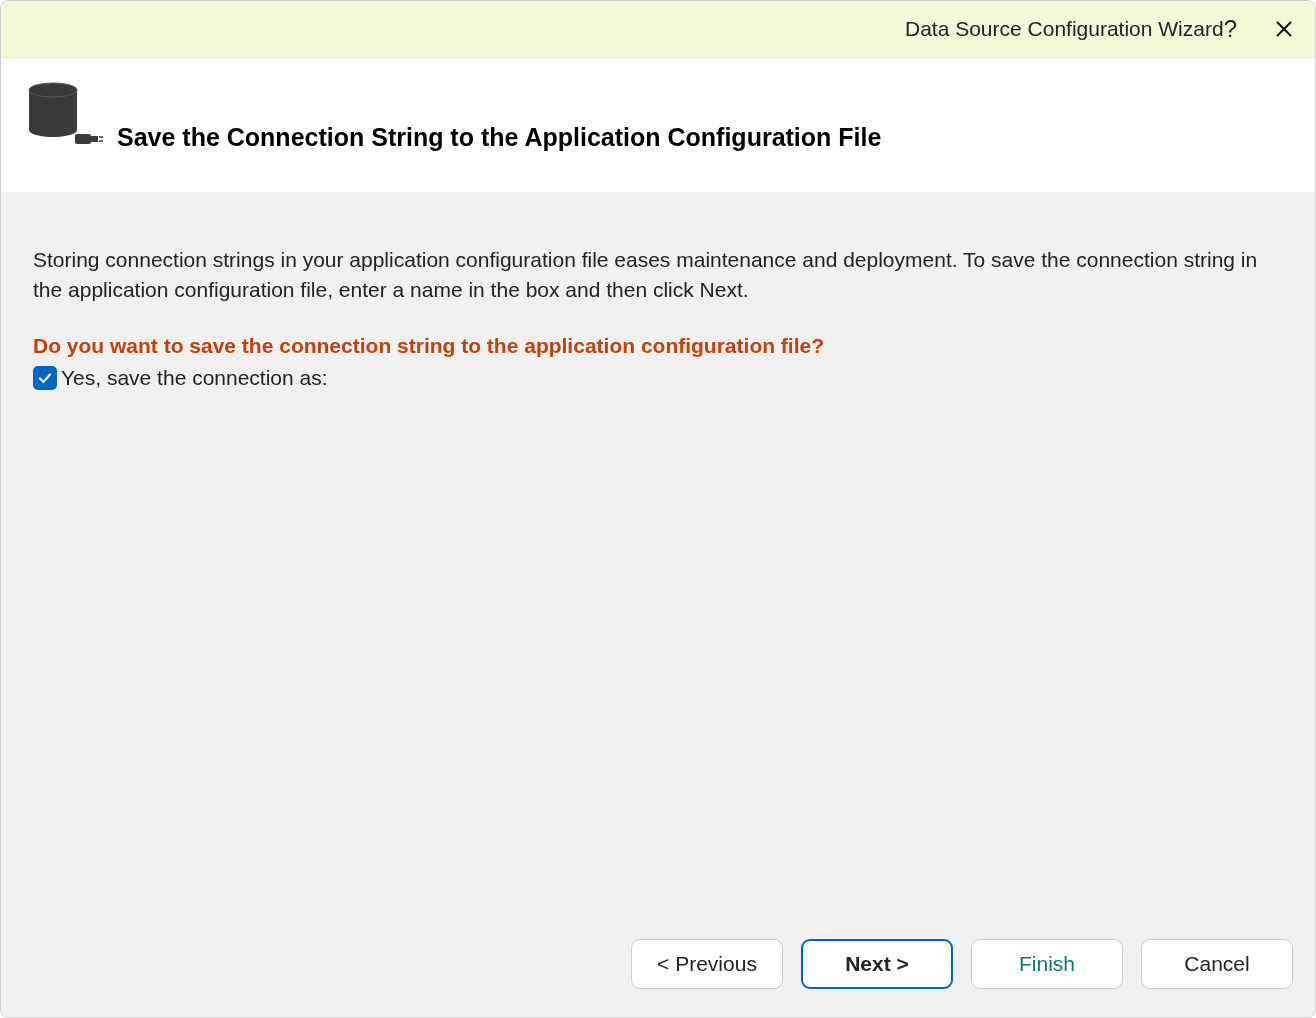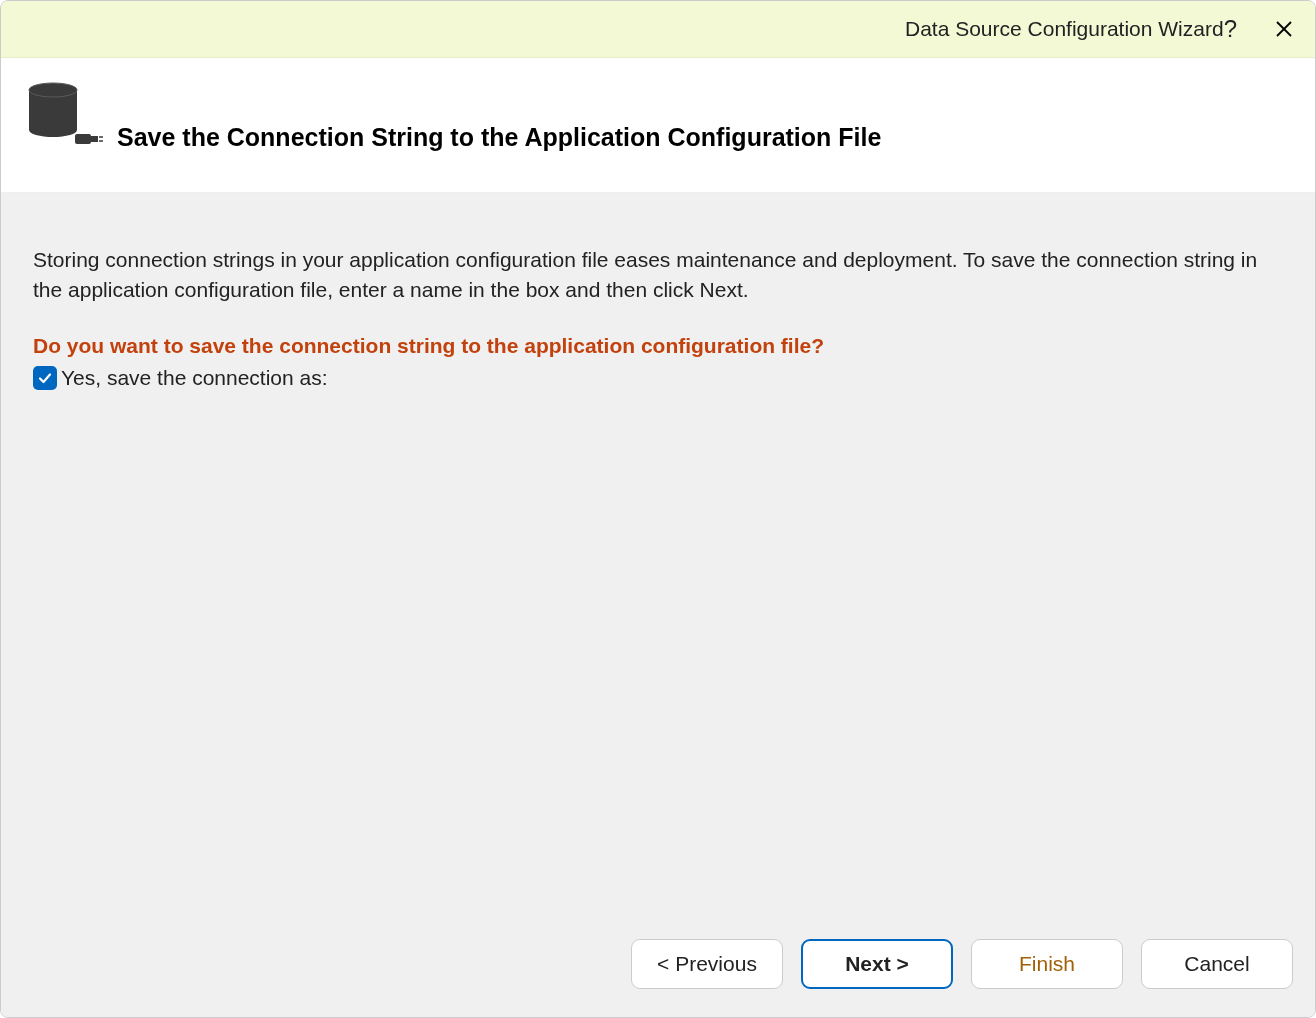--- a/index.html
+++ b/index.html
@@ -144,21 +144,21 @@
       cursor: pointer;
       display: flex;
       align-items: center;
       justify-content: center;
     }
     .btn-primary {
       border: 2px solid #0067c0;
       font-weight: bold;
     }
     .btn-disabled {
-      color: #a16207;
+      color: #0f766e;
       cursor: default;
     }
   </style>
 </head>
 <body>
 
 <div class="dialog">
 
   <div class="title-bar">
     <div class="title-text">Data Source Configuration Wizard</div>

